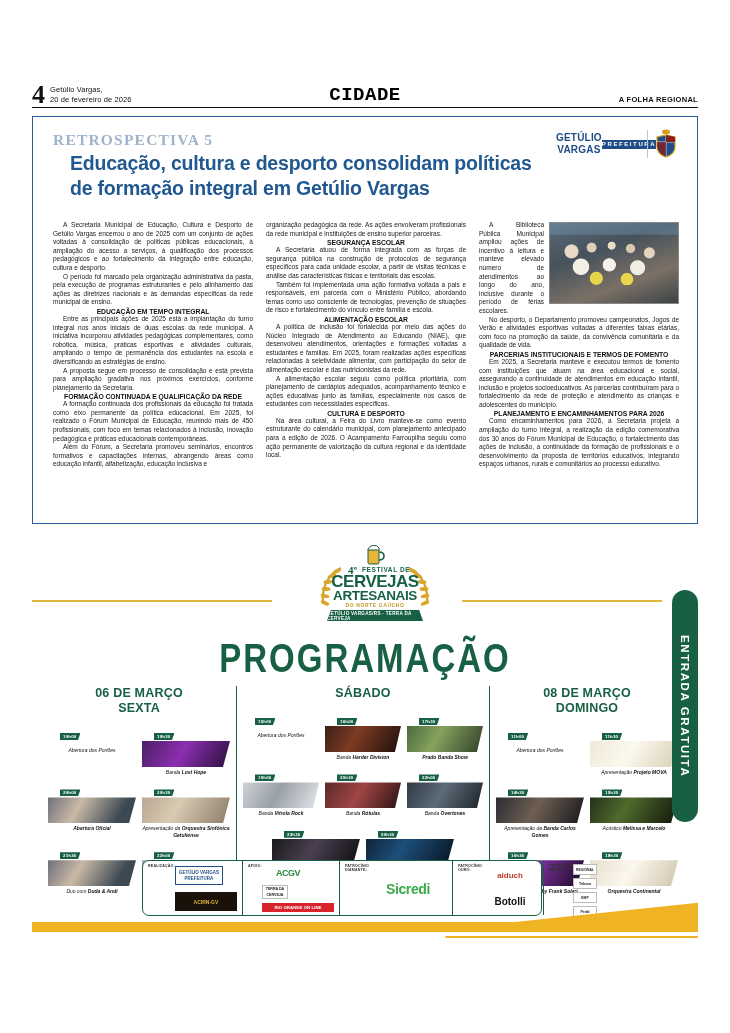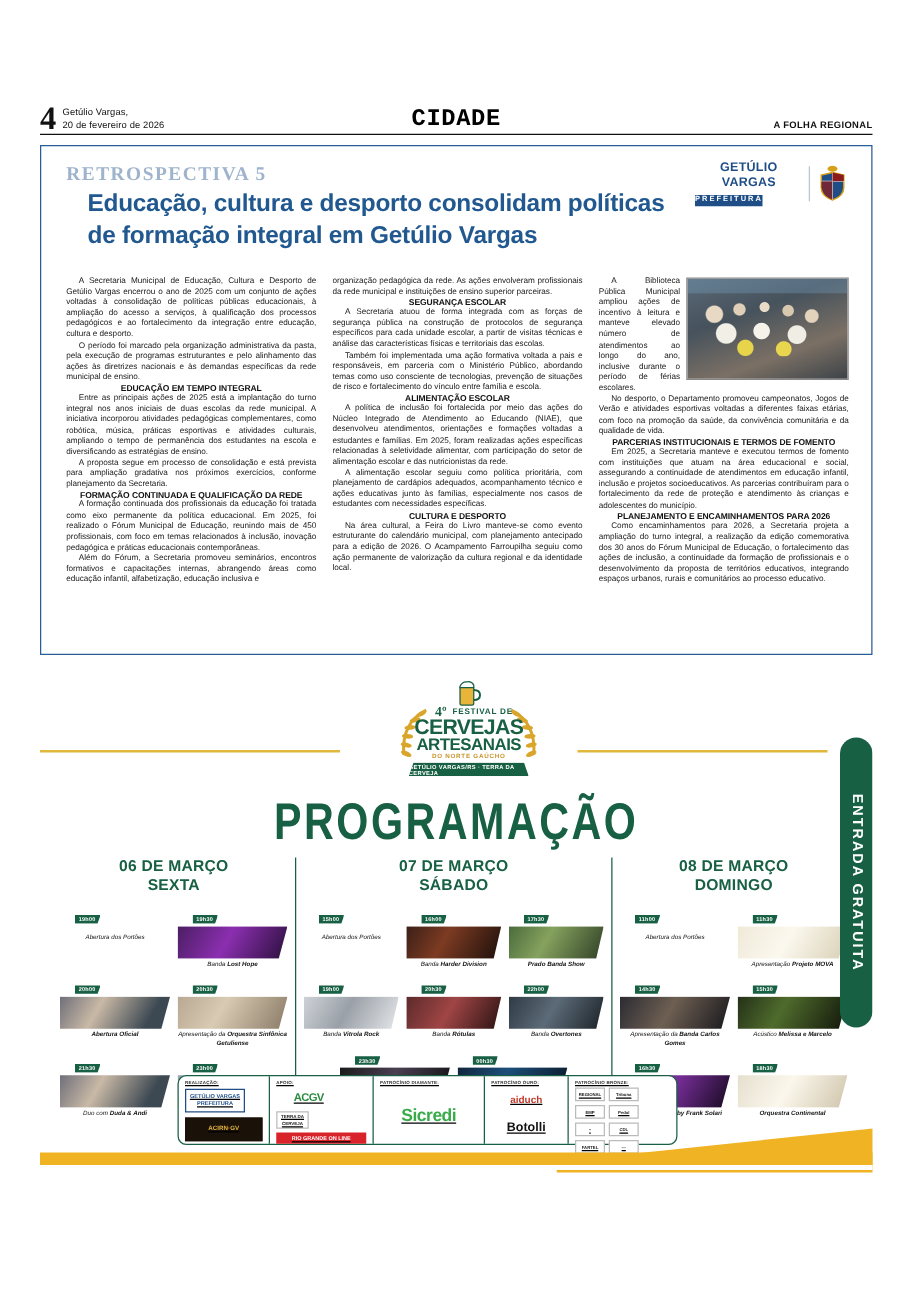--- a/index.html
+++ b/index.html
@@ -47,21 +47,21 @@
     color: #9fb4cc; margin-bottom: 2px;
   }
   .headline {
     font-size: 19.5px; font-weight: bold; color: #20588f;
     line-height: 25px; letter-spacing: -.2px; max-width: 480px; margin-left: 17px;
   }
   .logo-gv {
     position: absolute; right: 18px; top: 12px;
     display: flex; align-items: center; gap: 5px;
   }
-  .gv-wordmark { display:flex; flex-direction: column; align-items:flex-start; width:86px;}
+  .gv-wordmark { display:flex; flex-direction: row; align-items:center; width:86px;}
   .gv-top {
     background:#fff; color:#1f4e87; font-size:10px; font-weight:bold;
     letter-spacing:.2px; text-align:center; line-height:12px;
   }
   .gv-bar { height:3px; background:#1f4e87; }
   .gv-sub {
     background:#1f4e87; color:#fff; font-size:6px; font-weight:bold;
     letter-spacing:1.6px; text-align:center; line-height:9px;
   }
   .gv-divider { width:1px; height:28px; background:#b9c6d6; }
@@ -225,21 +225,21 @@
     writing-mode: vertical-rl; color:#fff; font-size:11.5px;
     font-weight:bold; letter-spacing:1.6px;
   }
 
   
   .sponsors {
     position:absolute; left:110px; top:322px; width:400px; height:56px;
     border:1px solid #186044; border-radius:7px; background:#fff;
     display:flex; align-items:stretch;
   }
-  .sp-group { padding:3px 5px 2px; display:flex; flex-direction:column;text-decoration:underline; }
+  .sp-group { padding:3px 5px 2px; display:flex; flex-direction:row; }
   .sp-group + .sp-group { border-left:1px solid #186044; }
   .sp-label { font-size:3.6px; font-weight:bold; color:#333; letter-spacing:.2px; margin-bottom:2px; }
   .sp-logos { display:flex; flex-wrap:wrap; gap:3px; align-items:center; flex:1; }
   .sp-logo {
     display:flex; align-items:center; justify-content:center;
     font-size:5px; font-weight:bold; border:.5px solid #bbb; background:#fff;
     color:#222; text-align:center; line-height:6px; padding:1px 2px;
   }
   .lg-gv   { width:48px; height:19px; color:#1f4e87; border-color:#1f4e87; font-size:4.5px;}
   .lg-acirn{ width:62px; height:19px; background:#1a1208; color:#e3b23c; border-color:#1a1208; font-size:5px;}
@@ -403,21 +403,20 @@
               <div class="slot"><div class="time">20h30</div><div class="thumb t-orch"></div><div class="cap"><span>Apresentação da </span><b>Orquestra Sinfônica Getuliense</b></div></div>
             </div>
             <div class="slot-row">
               <div class="slot"><div class="time">21h30</div><div class="thumb t-duo"></div><div class="cap"><span>Duo com </span><b>Duda &amp; Andi</b></div></div>
               <div class="slot"><div class="time">23h00</div><div class="thumb t-garotos"></div><div class="cap"><span>Show Nacional </span><b>Garotos da Rua</b></div></div>
             </div>
           </div>
         </div>
         <div class="day">
           <div class="day-title">
-            <div>07 DE MARÇO</div>
             <div>SÁBADO</div>
           </div>
           <div class="slots">
             <div class="slot-row">
               <div class="slot narrow"><div class="time">15h00</div><div class="thumb blank"></div><div class="cap"><span>Abertura dos Portões</span></div></div>
               <div class="slot narrow"><div class="time">16h00</div><div class="thumb t-harder"></div><div class="cap"><span>Banda </span><b>Harder Division</b></div></div>
               <div class="slot narrow"><div class="time">17h30</div><div class="thumb t-prado"></div><div class="cap"><b>Prado Banda Show</b></div></div>
             </div>
             <div class="slot-row">
               <div class="slot narrow"><div class="time">19h00</div><div class="thumb t-vitrola"></div><div class="cap"><span>Banda </span><b>Vitrola Rock</b></div></div>

